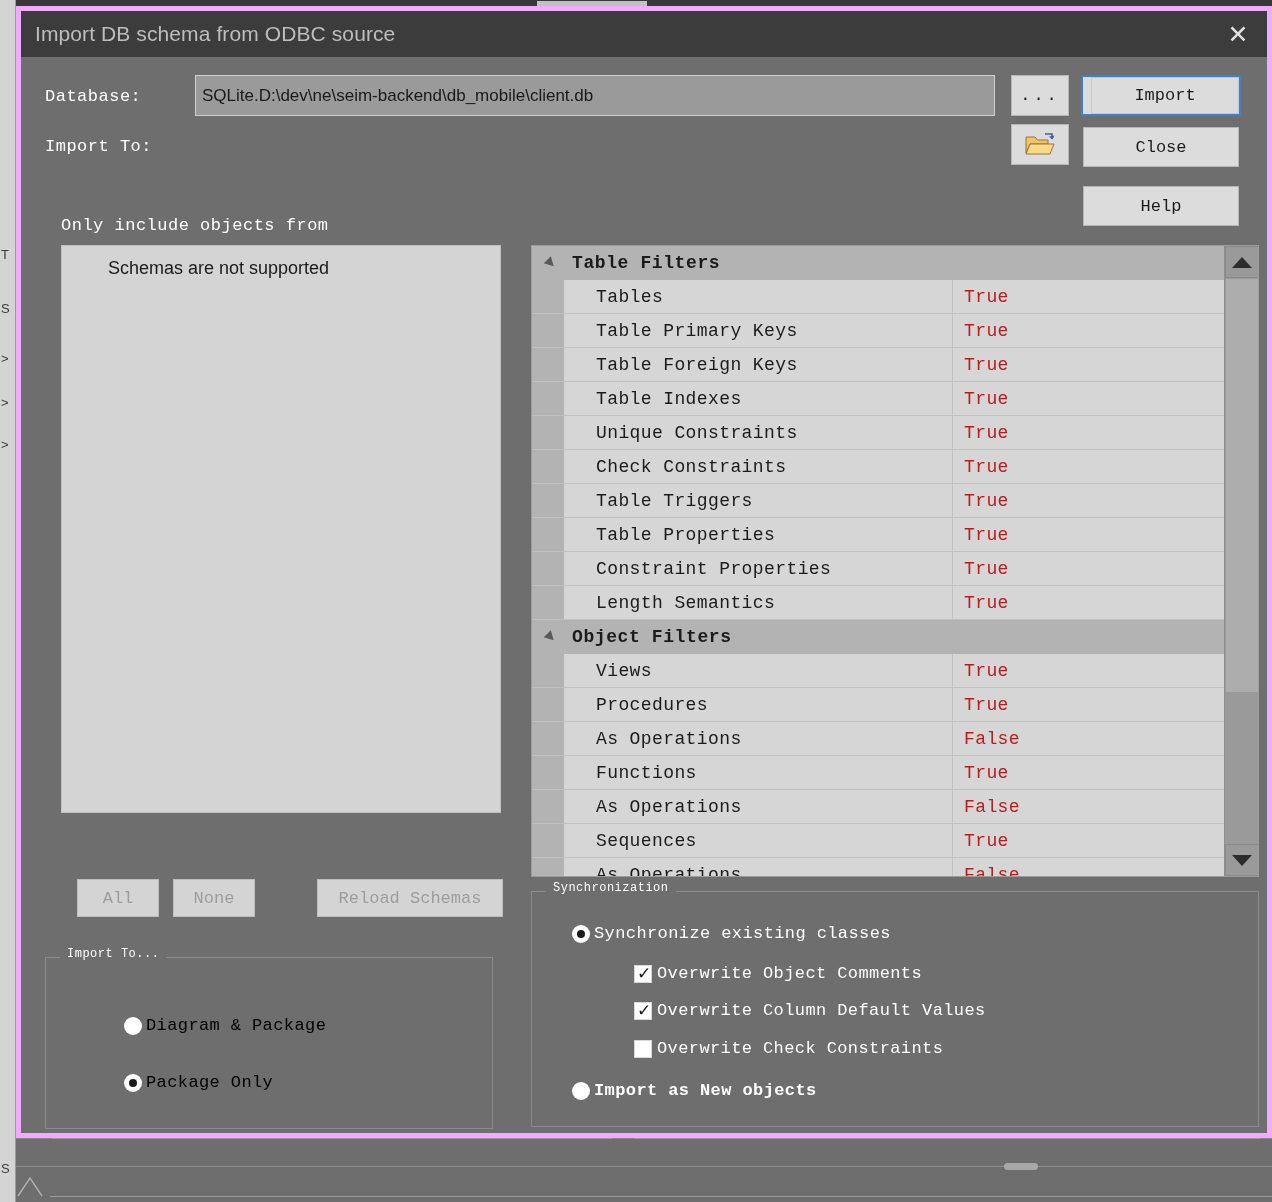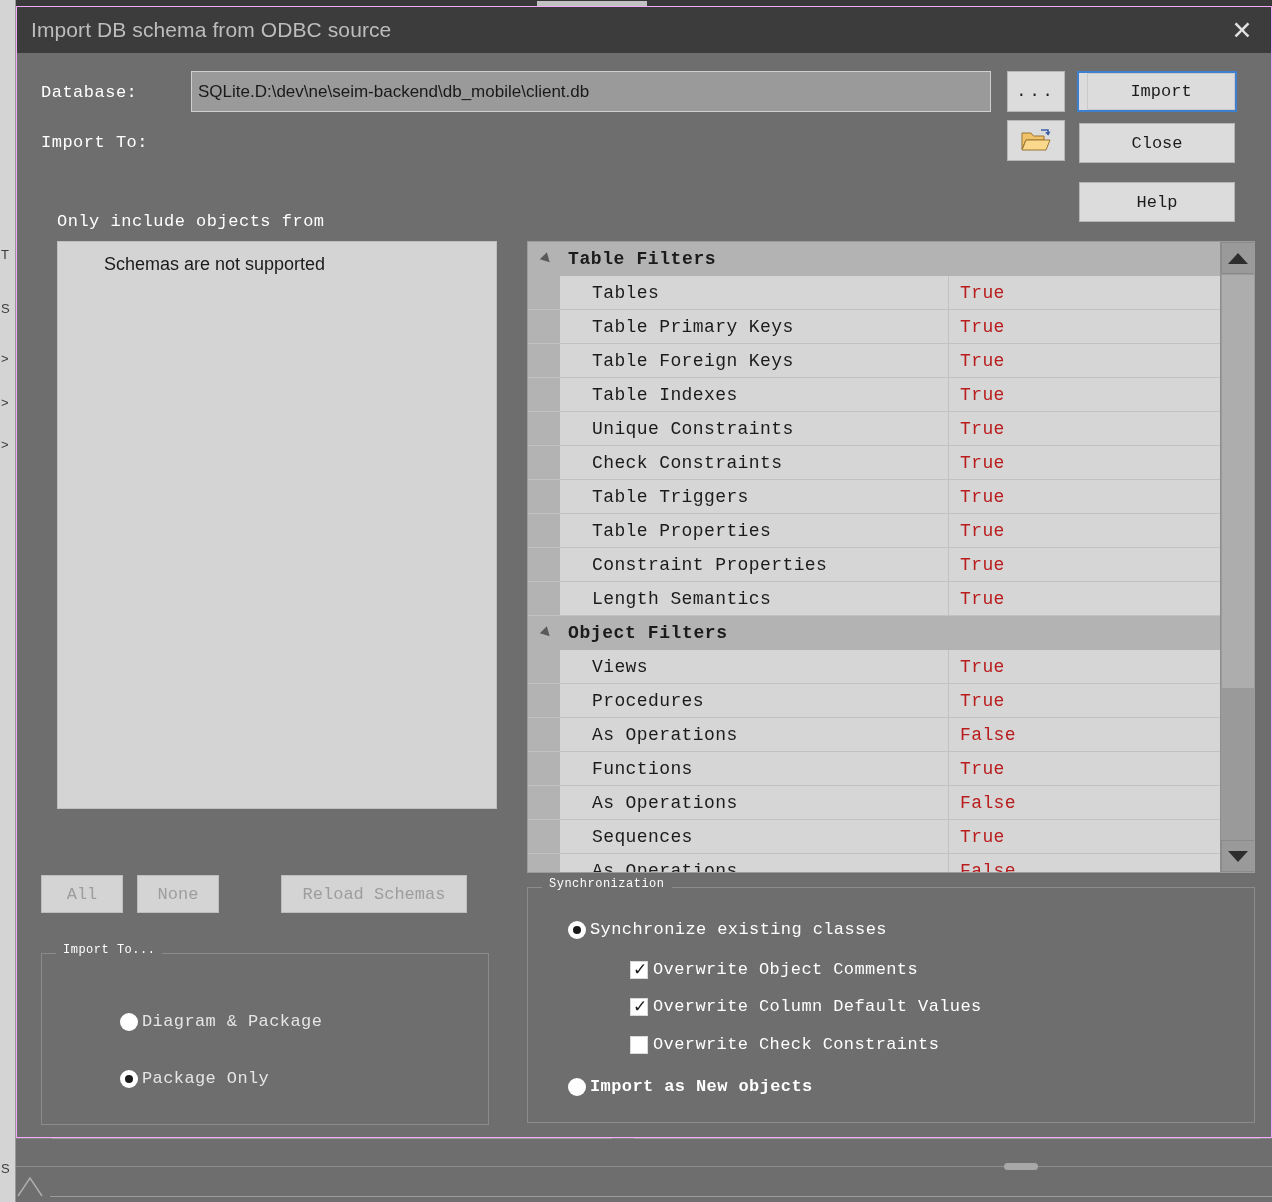--- a/index.html
+++ b/index.html
@@ -34,21 +34,21 @@
   #bg-top-scroll-thumb {
     position: absolute; left: 521px; top: 1px; width: 110px; height: 6px;
     background: #c2c2c2;
   }
 
   
   #dialog {
     position: absolute; left: 16px; top: 6px;
     width: 1256px; height: 1132px;
     background: #6e6e6e;
-    border: 1px solid #f0abfc;
+    border: 5px solid #f0abfc;
   }
   #titlebar {
     position: relative;
     height: 46px;
     background: #3c3c3c;
     display: flex; align-items: center;
   }
   #title-text {
     margin-left: 14px;
     color: #bdbdbd;
@@ -123,21 +123,21 @@
   }
 
   .flat-btn {
     position: absolute;
     background: #d4d4d4;
     border: 1px solid #bdbdbd;
     font-size: 17px;
     display: flex; align-items: center; justify-content: center;
     font-family: "Liberation Mono", monospace;
   }
-  .flat-btn.disabled { color: #9d9d9d; cursor: default; }
+  .flat-btn.disabled { color: #9d9d9d; cursor: default; margin-left: 32px; }
 
   
   .groupbox {
     position: absolute;
     border: 1px solid #8b8b8b;
   }
   .groupbox > .legend {
     position: absolute; top: -11px; left: 14px;
     background: #6e6e6e; padding: 0 7px;
     font-size: 12px; color: #ffffff; letter-spacing: .5px;
@@ -153,21 +153,21 @@
     width: 18px; height: 18px; border-radius: 50%;
     background: #ffffff; flex: 0 0 auto;
     display: flex; align-items: center; justify-content: center;
     margin-right: 4px;
   }
   .radio .dot {
     width: 8px; height: 8px; border-radius: 50%; background: #1a1a1a;
   }
   .radio .dot.off { background: transparent; }
   .radio-label { color: #ffffff; }
-  .radio-row.disabled .radio-label { color: #e5e5e5; }
+  .radio-row.disabled .radio-label { color: #000000; }
 
   .check-row {
     position: absolute;
     display: flex; align-items: center;
     font-size: 17px; letter-spacing: .4px;
   }
   .checkbox {
     width: 18px; height: 18px; background: #ffffff;
     border: 1px solid #d8d8d8; flex: 0 0 auto;
     position: relative; margin-right: 5px;

